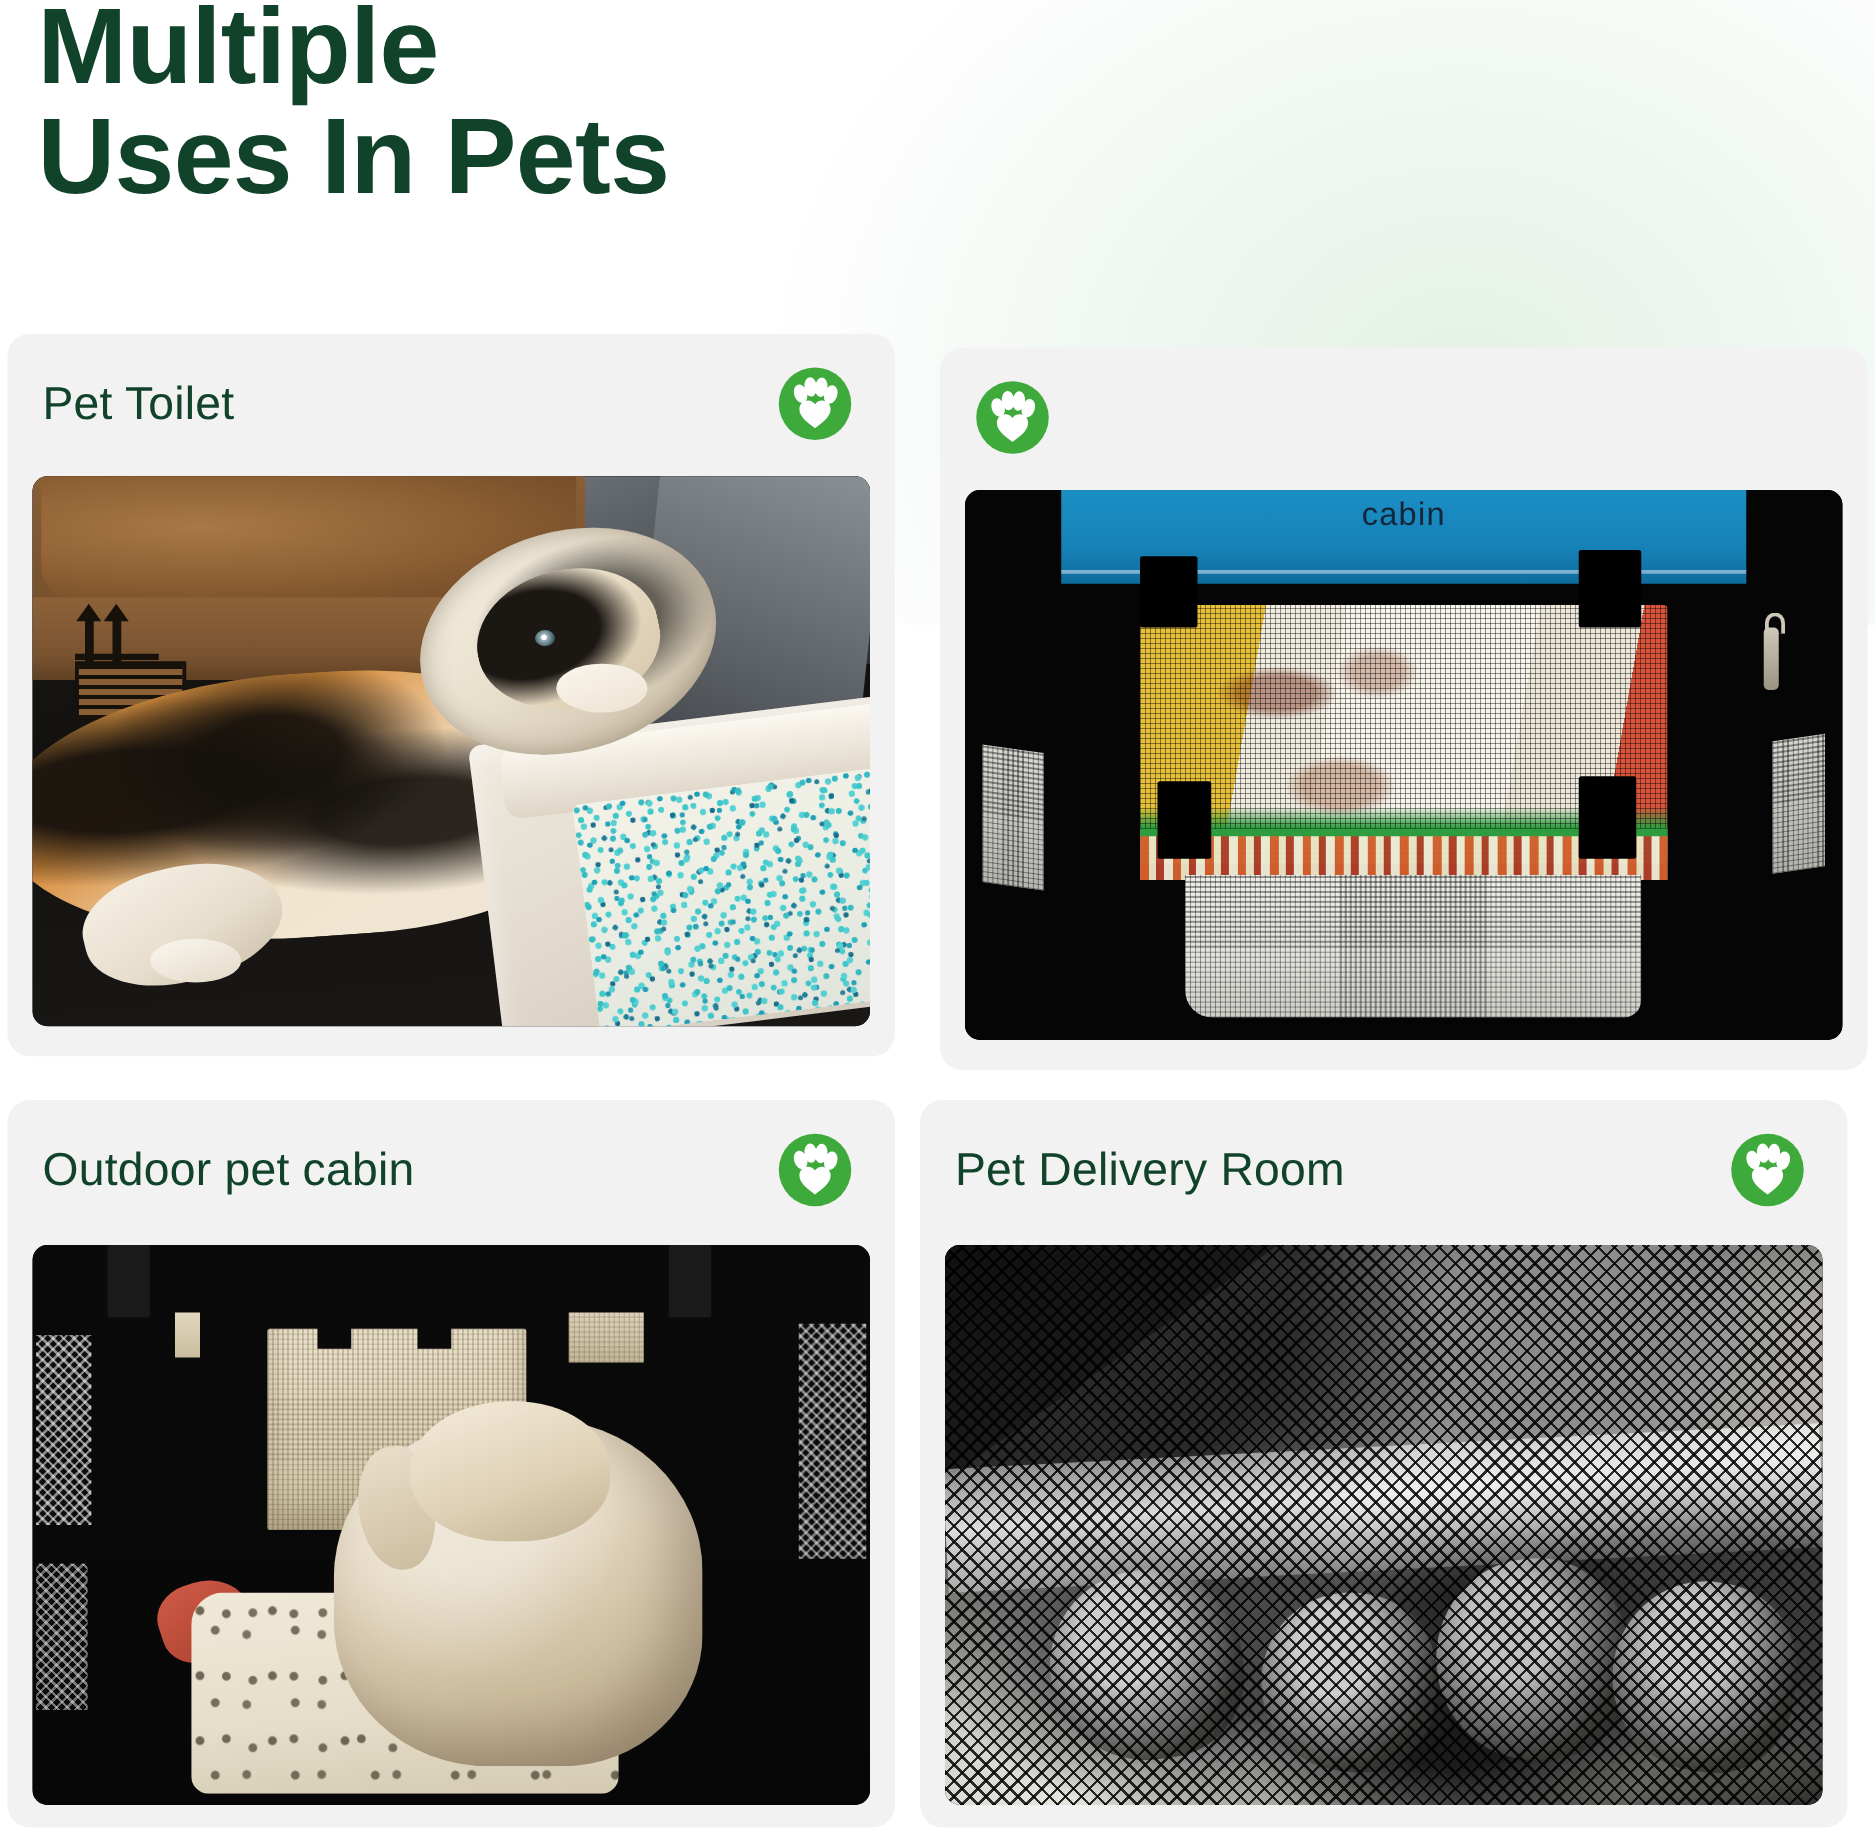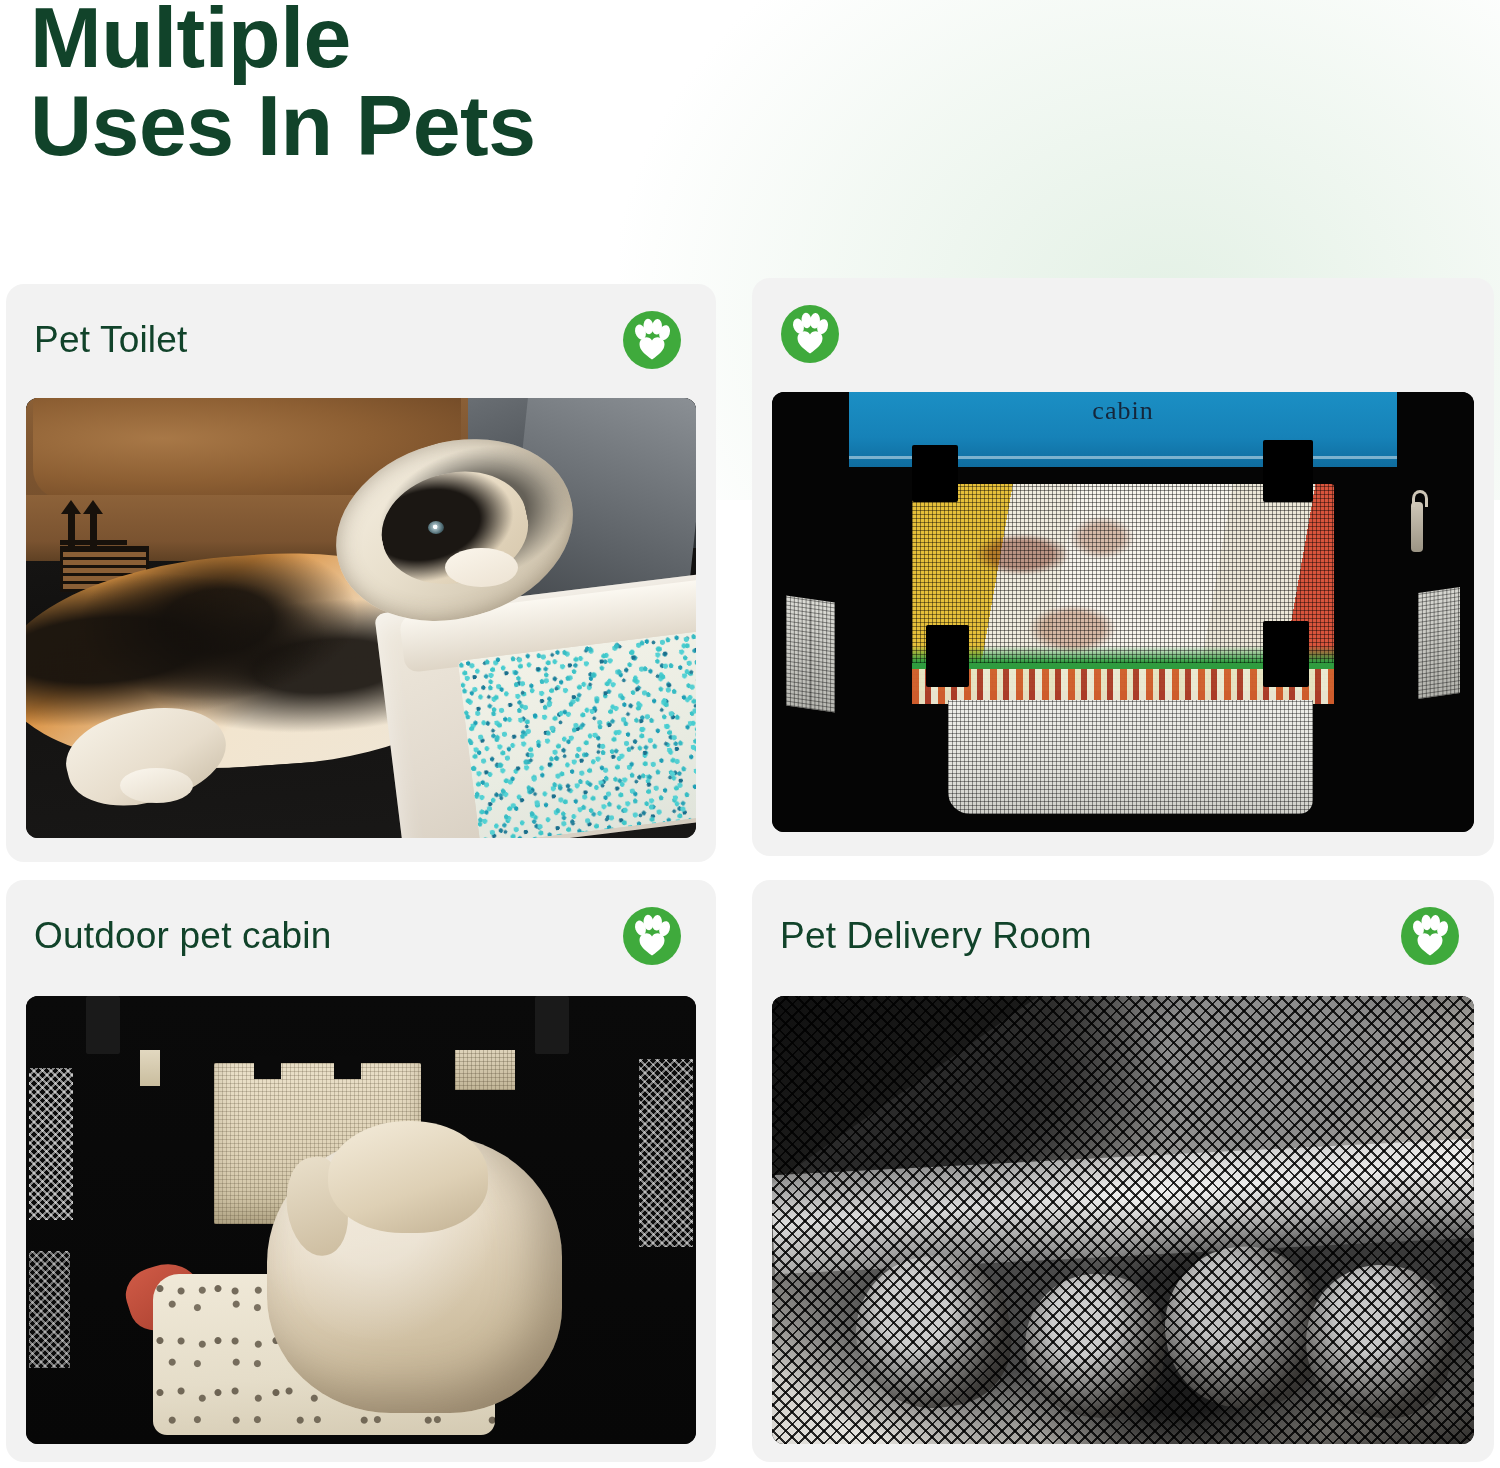--- a/index.html
+++ b/index.html
@@ -47,24 +47,24 @@
   }
 
   
   .card {
     position: absolute;
     background: #f2f2f2;
     border-radius: 18px;
     box-sizing: border-box;
     overflow: hidden;
   }
-  .card-1 { left: 6px;   top: 284px;  width: 710px;  height: 578px; }
+  .card-1 { left: 6px;   top: 267px;  width: 710px;  height: 578px; }
   .card-2 { left: 752px; top: 278px;  width: 742px;  height: 578px; }
   .card-3 { left: 6px;   top: 880px;  width: 710px;  height: 582px; }
-  .card-4 { left: 752px; top: 880px;  width: 742px;  height: 582px; }
+  .card-4 { left: 736px; top: 880px;  width: 742px;  height: 582px; }
 
   .card-head {
     position: absolute;
     left: 0; right: 0;
     top: 0;
     height: 112px;
     display: flex;
     align-items: center;
     justify-content: space-between;
     padding: 0 34px 0 28px;
@@ -83,21 +83,20 @@
     flex: 0 0 60px;
   }
   .paw-badge svg { display: block; width: 60px; height: 60px; }
 
   
   .photo {
     position: absolute;
     border-radius: 12px;
     overflow: hidden;
     background: #000;
-    font-family: Liberation Serif, serif;
   }
   .photo-1 { left: 20px; top: 114px; width: 670px; height: 440px; }
   .photo-2 { left: 20px; top: 114px; width: 702px; height: 440px; }
   .photo-3 { left: 20px; top: 116px; width: 670px; height: 448px; }
   .photo-4 { left: 20px; top: 116px; width: 702px; height: 448px; }
   .ph-inner { position: absolute; inset: 0; }
   .ph-layer { position: absolute; }
 
   
   .p1-floor {

